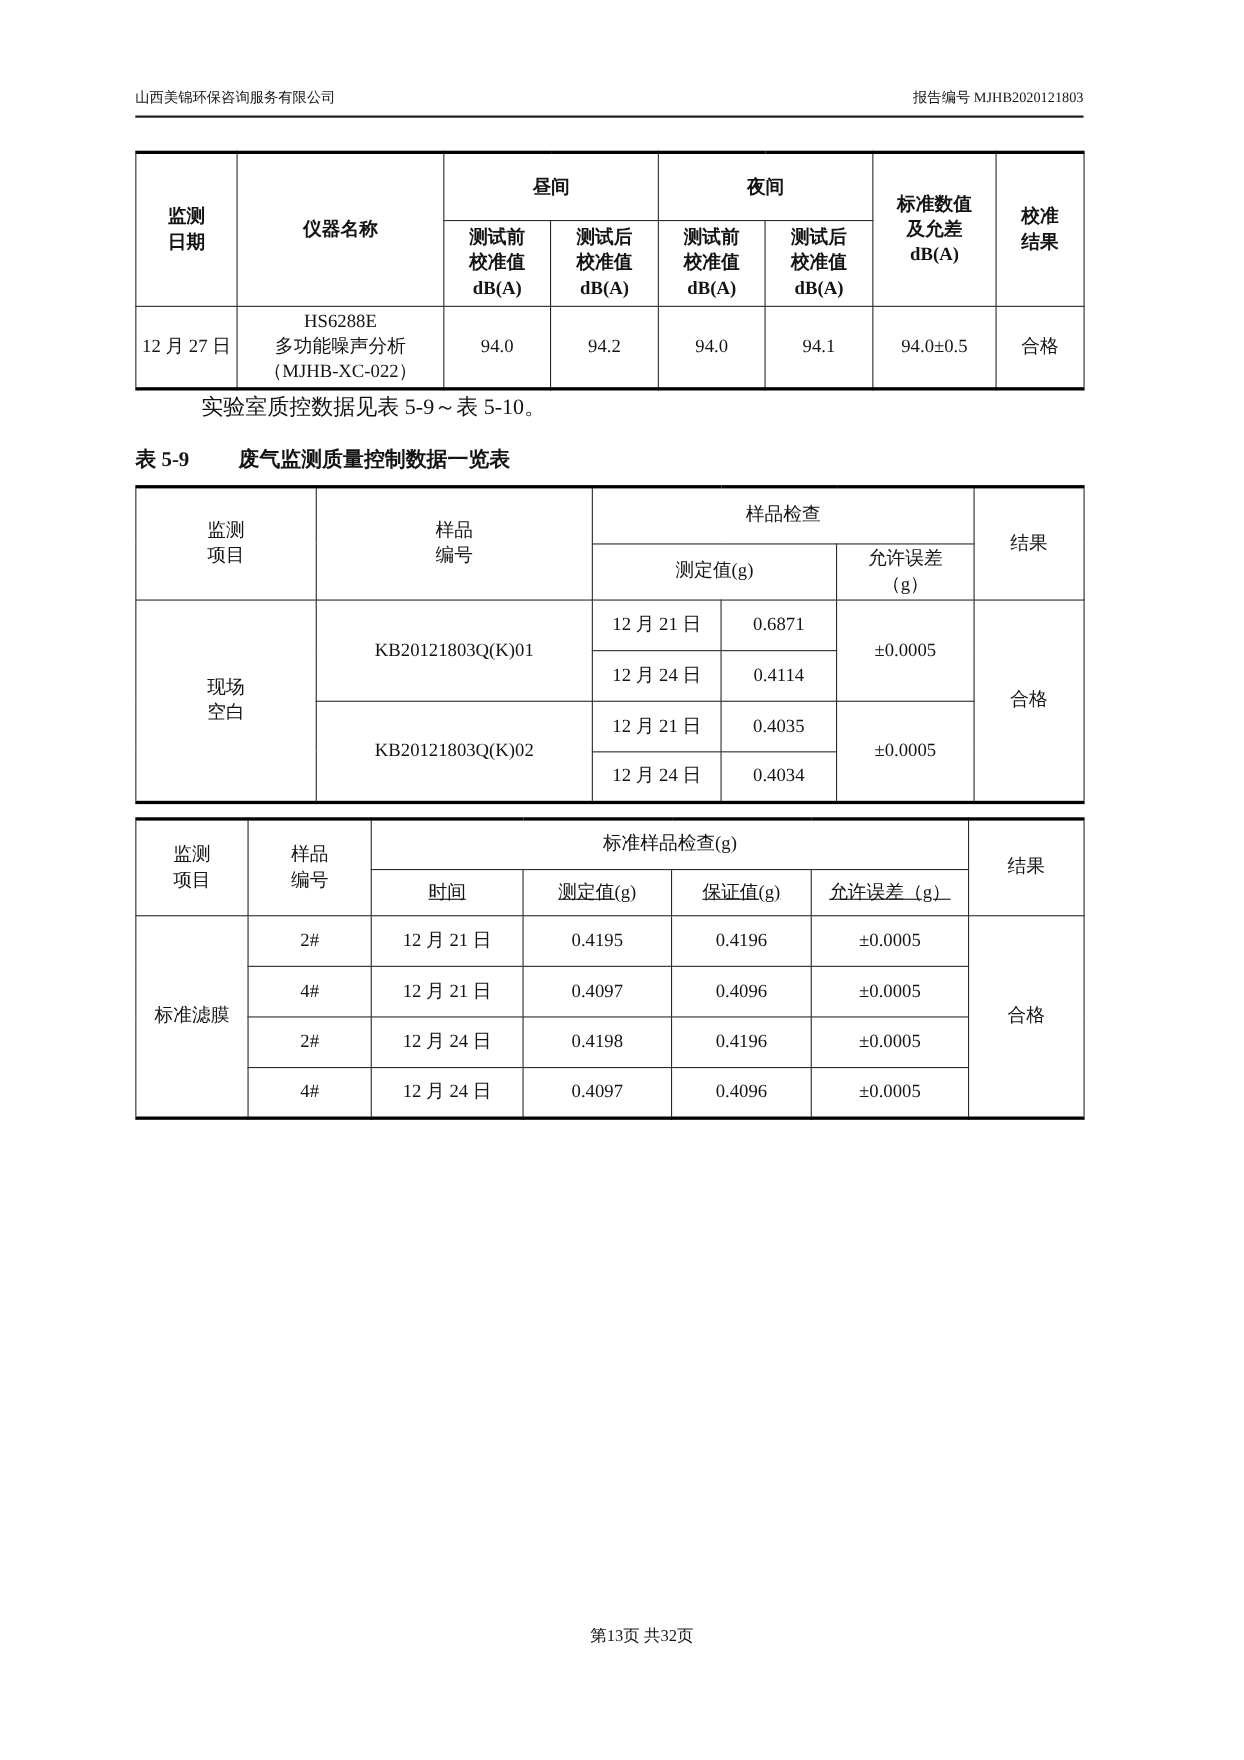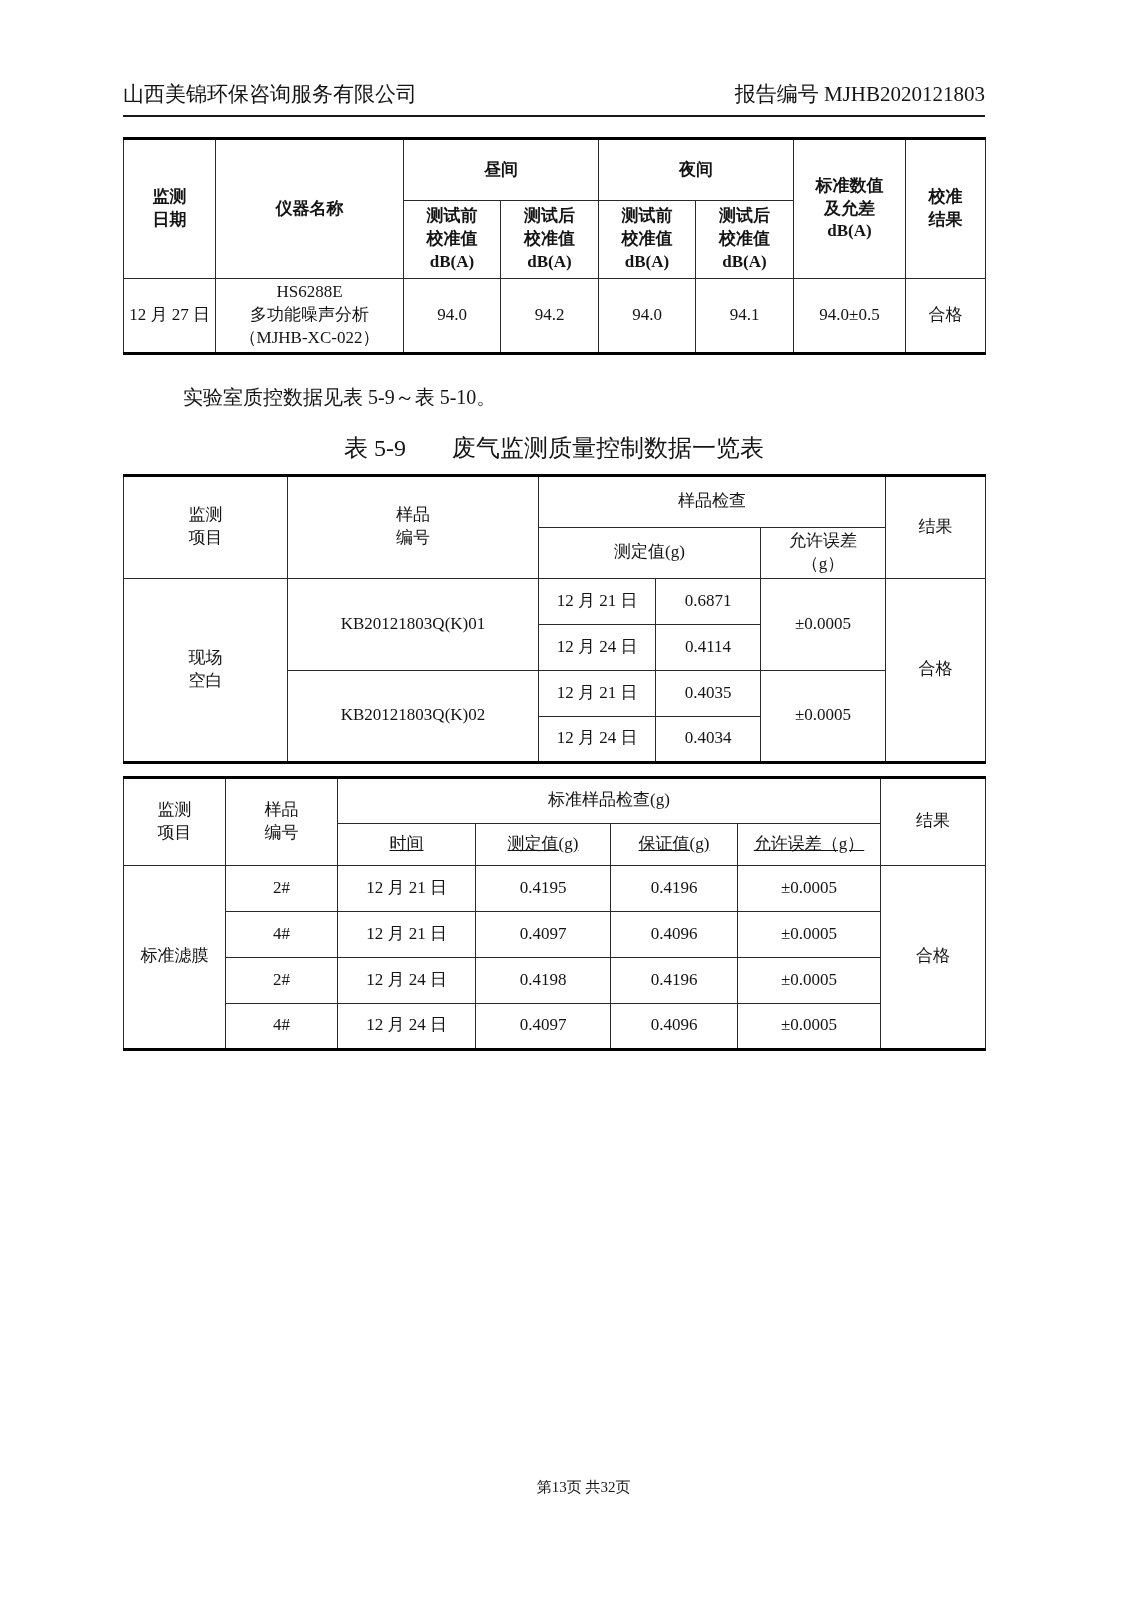--- a/index.html
+++ b/index.html
@@ -14,21 +14,21 @@
     width: 1131px; height: 1600px;
     background: #ffffff;
     overflow: hidden;
   }
   .doc-header {
     position: absolute;
     top: 80px; left: 123px; width: 862px;
     display: flex; justify-content: space-between; align-items: flex-end;
     border-bottom: 2px solid #1a1a1a;
     padding-bottom: 7px;
-    font-size: 21px;
+    font-size: 13px;
   }
   .content {
     position: absolute;
     top: 137px; left: 123px; width: 862px;
   }
   table {
     border-collapse: collapse;
     table-layout: fixed;
     width: 862px;
     border-top: 3px solid #000;
@@ -53,30 +53,29 @@
   .qc1 tr.data td { height: 46px; }
   .qc2 tr.h1 th { height: 46px; }
   .qc2 tr.h2 th { height: 42px; text-decoration: underline; }
   .qc2 tr.data td { height: 46px; }
   .section-heading {
     margin-top: 38px;
     font-size: 22px;
     font-weight: bold;
   }
   .body-paragraph {
-    margin-top: 27px;
     padding-left: 60px;
     font-size: 20px;
     line-height: 1.5;
   }
   .table-caption {
     margin-top: 20px;
-    text-align: center;
-    font-size: 24px;
-    font-weight: normal;
+    text-align: left;
+    font-size: 19px;
+    font-weight: bold;
   }
   .table-caption .cap-label { margin-right: 40px; }
   .mt-table { margin-top: 10px; }
   .caption-cont { margin-top: 19px; }
   .mt-table2 { margin-top: 12px; }
   .caption-next { margin-top: 228px; }
   .doc-footer {
     position: absolute;
     top: 1478px; left: 18px; width: 1131px;
     text-align: center;

